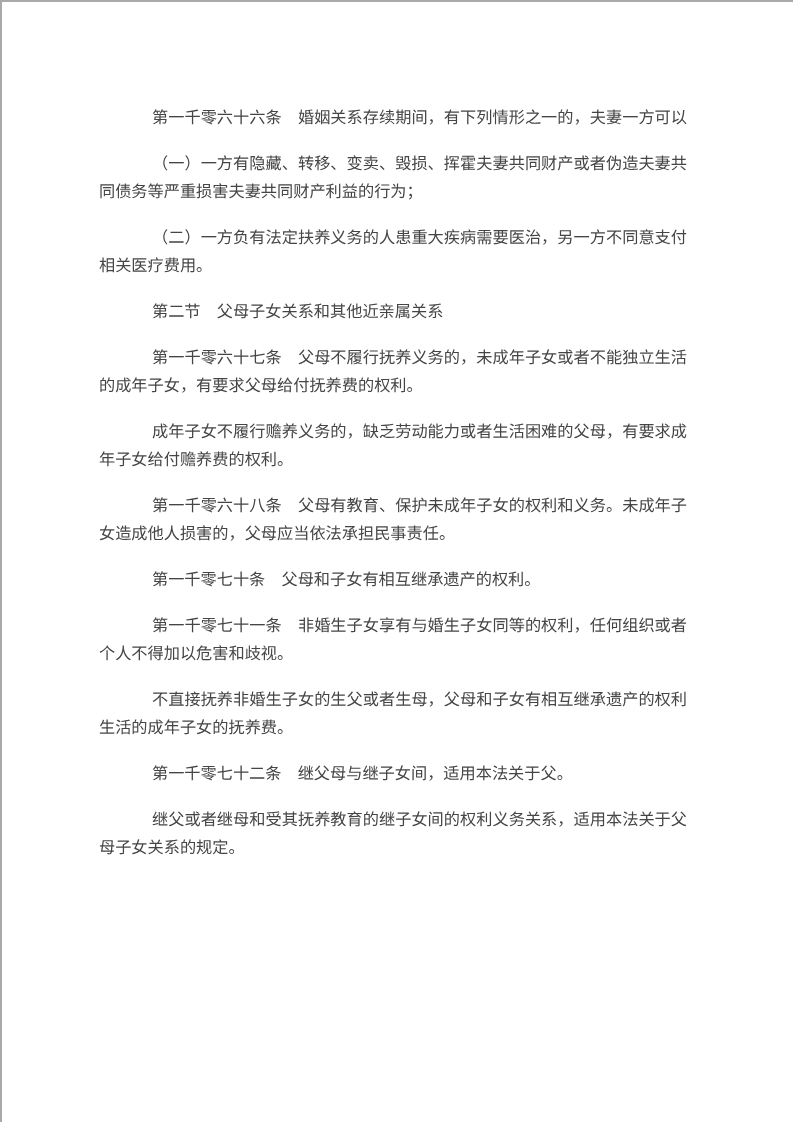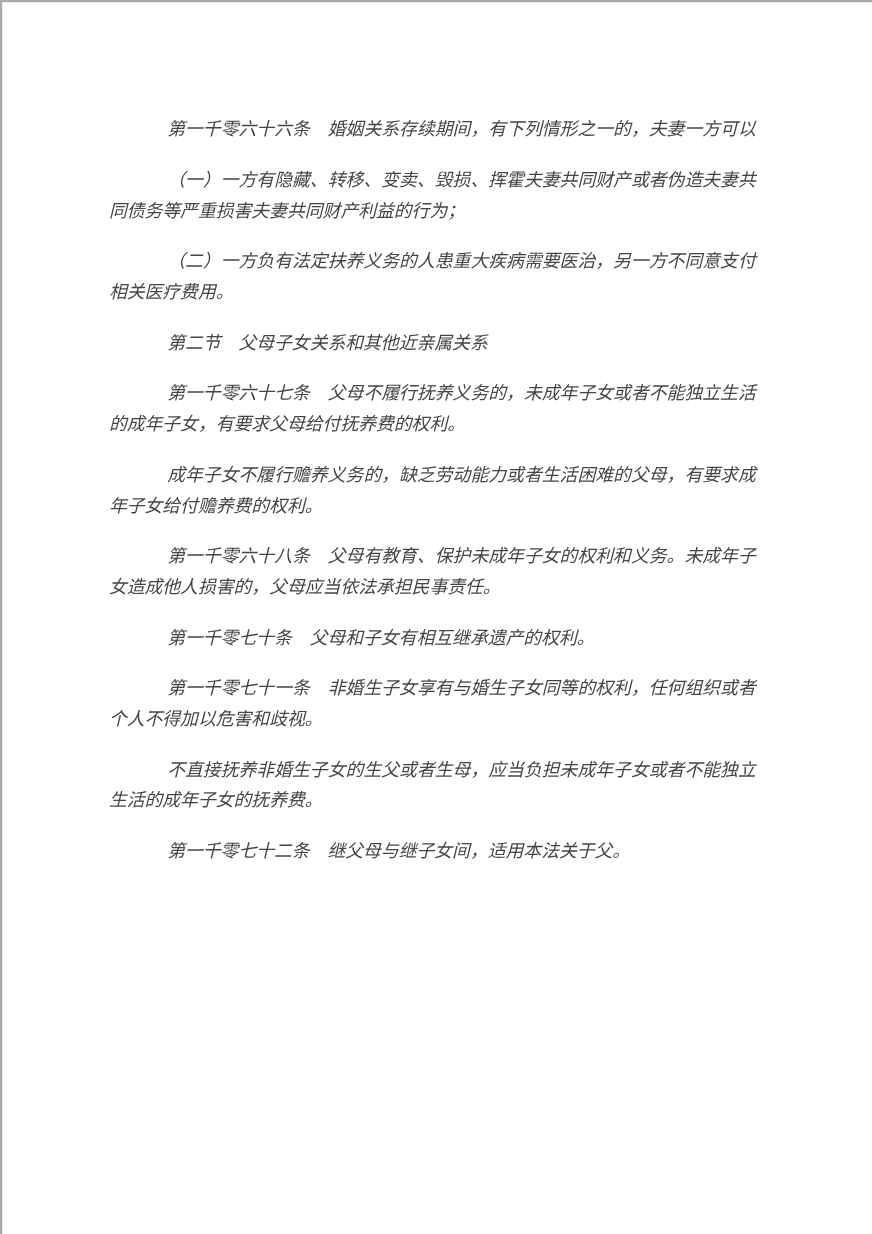--- a/index.html
+++ b/index.html
@@ -4,21 +4,20 @@
 <style>
   html,body{margin:0;padding:0;background:#ffffff;}
   .page{
     position:relative;
     width:793px;height:1122px;
     box-sizing:border-box;
     background:var(--page-bg,#ffffff);
     border-top:2px solid var(--border-color,#a9a9a9);
     border-left:2px solid var(--border-color,#a9a9a9);
     overflow:hidden;
-    font-style:italic;
   }
   .content{
     padding:102px 0 0 97px;
     width:588px;
   }
   .para{margin:0 0 18px 0;}
   .line{
     font-family:"Liberation Serif","DejaVu Serif",serif;
     font-size:16.2px;
     line-height:28px;
@@ -76,23 +75,27 @@
     <div class="para">
       <div class="line first">第一千零七十条　父母和子女有相互继承遗产的权利。</div>
     </div>
 
     <div class="para">
       <div class="line first j">第一千零七十一条　非婚生子女享有与婚生子女同等的权利，任何组织或者</div>
       <div class="line">个人不得加以危害和歧视。</div>
     </div>
 
     <div class="para">
-      <div class="line first j">不直接抚养非婚生子女的生父或者生母，应当负担未成年子女或者不能独立</div>
+      <div class="line first j">不直接抚养非婚生子女的生父或者生母，父母和子女有相互继承遗产的权利</div>
       <div class="line">生活的成年子女的抚养费。</div>
     </div>
 
     <div class="para">
       <div class="line first">第一千零七十二条　继父母与继子女间，适用本法关于父。</div>
     </div>
 
+    <div class="para">
+      <div class="line first j">继父或者继母和受其抚养教育的继子女间的权利义务关系，适用本法关于父</div>
+      <div class="line">母子女关系的规定。</div>
+    </div>
 
   </div>
 </div>
 
 </body></html>

